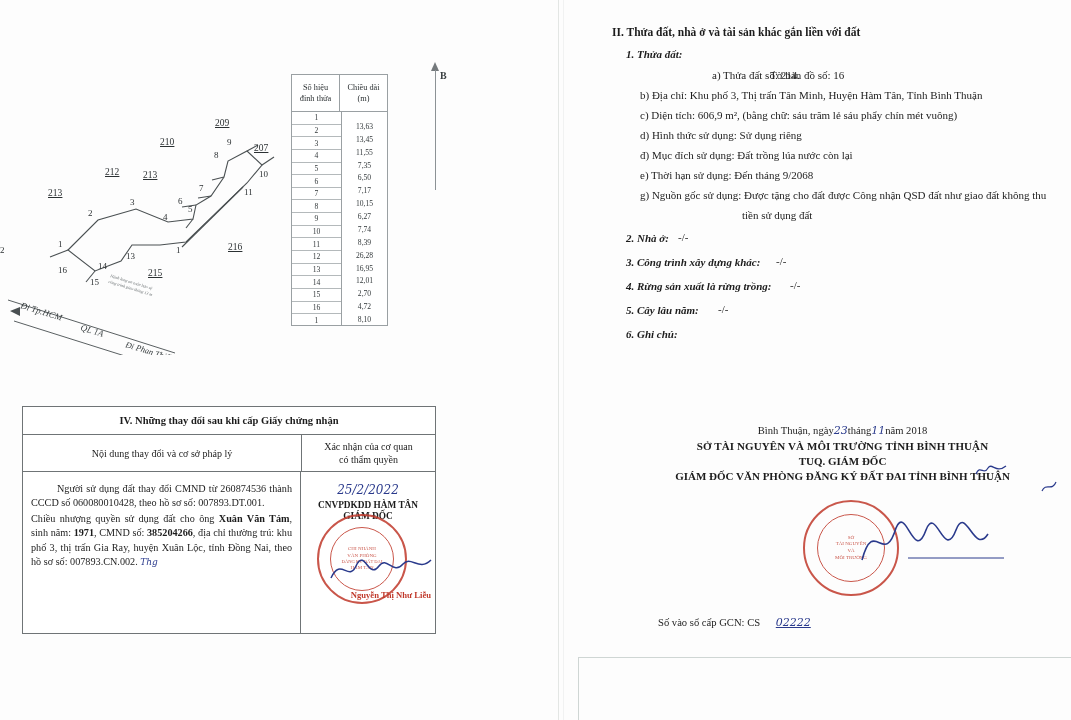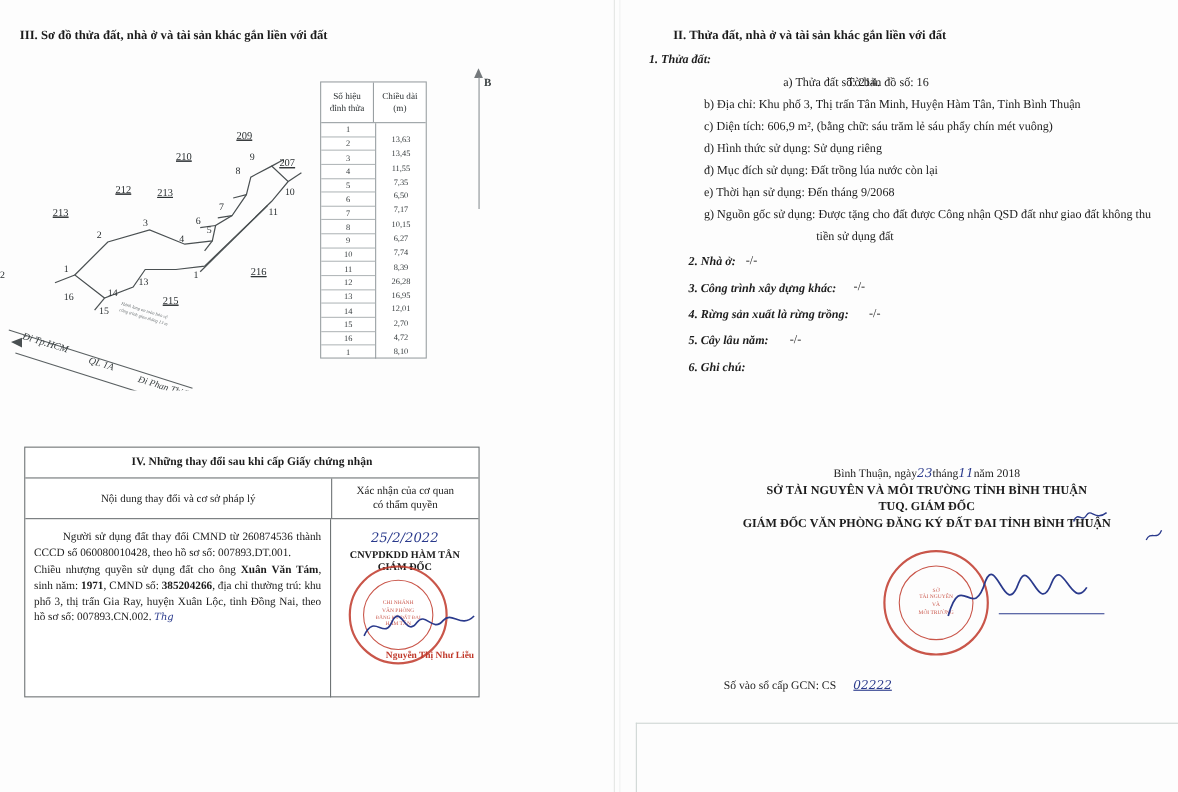--- a/index.html
+++ b/index.html
@@ -190,21 +190,20 @@
   .sq { position: absolute; }
 </style>
 </head>
 <body>
 
 <div id="page">
 
   <div class="fold f1"></div>
   <div class="fold f2"></div>
 
-  <div class="t" id="left-heading">III. Sơ đồ thửa đất, nhà ở và tài sản khác gắn liền với đất</div>
 
   <div id="north">
     <div class="head"></div>
     <div class="shaft"></div>
     <div class="lbl">B</div>
   </div>
 
   <svg id="plot" width="470" height="260">
 
     <g fill="none" stroke="#4a5052" stroke-width="1.1">
@@ -373,21 +372,21 @@
         </svg>
 
         <div style="position:absolute; left:4px; top:118px; width:126px; text-align:right;
                     font-size:8.6px; font-weight:bold; color:#c0392b;">Nguyễn Thị Như Liễu</div>
       </div>
     </div>
   </div>
 
   <div class="t" id="right-heading">II. Thửa đất, nhà ở và tài sản khác gắn liền với đất</div>
 
-  <div class="t r-sub" style="left:590px; top:48px;text-align:center;">1. Thửa đất:</div>
+  <div class="t r-sub" style="left:626px; top:48px;text-align:center;">1. Thửa đất:</div>
 
   <div class="t r-line" style="left:677px; top:69px;margin-left:35px;">a) Thửa đất số: 214.</div>
   <div class="t r-line" style="left:770px; top:69px;">Tờ bản đồ số: 16</div>
 
   <div class="t r-line" style="left:640px; top:89px;">b) Địa chỉ: Khu phố 3, Thị trấn Tân Minh, Huyện Hàm Tân, Tỉnh Bình Thuận</div>
   <div class="t r-line" style="left:640px; top:109px;">c) Diện tích: 606,9 m², (bằng chữ: sáu trăm lẻ sáu phẩy chín mét vuông)</div>
   <div class="t r-line" style="left:640px; top:129px;">d) Hình thức sử dụng:  Sử dụng riêng</div>
   <div class="t r-line" style="left:640px; top:149px;">đ) Mục đích sử dụng:   Đất trồng lúa nước còn lại</div>
   <div class="t r-line" style="left:640px; top:169px;">e) Thời hạn sử dụng:   Đến tháng 9/2068</div>
   <div class="t r-line" style="left:640px; top:189px;">g) Nguồn gốc sử dụng: Được tặng cho đất được Công nhận QSD đất như giao đất không thu</div>

